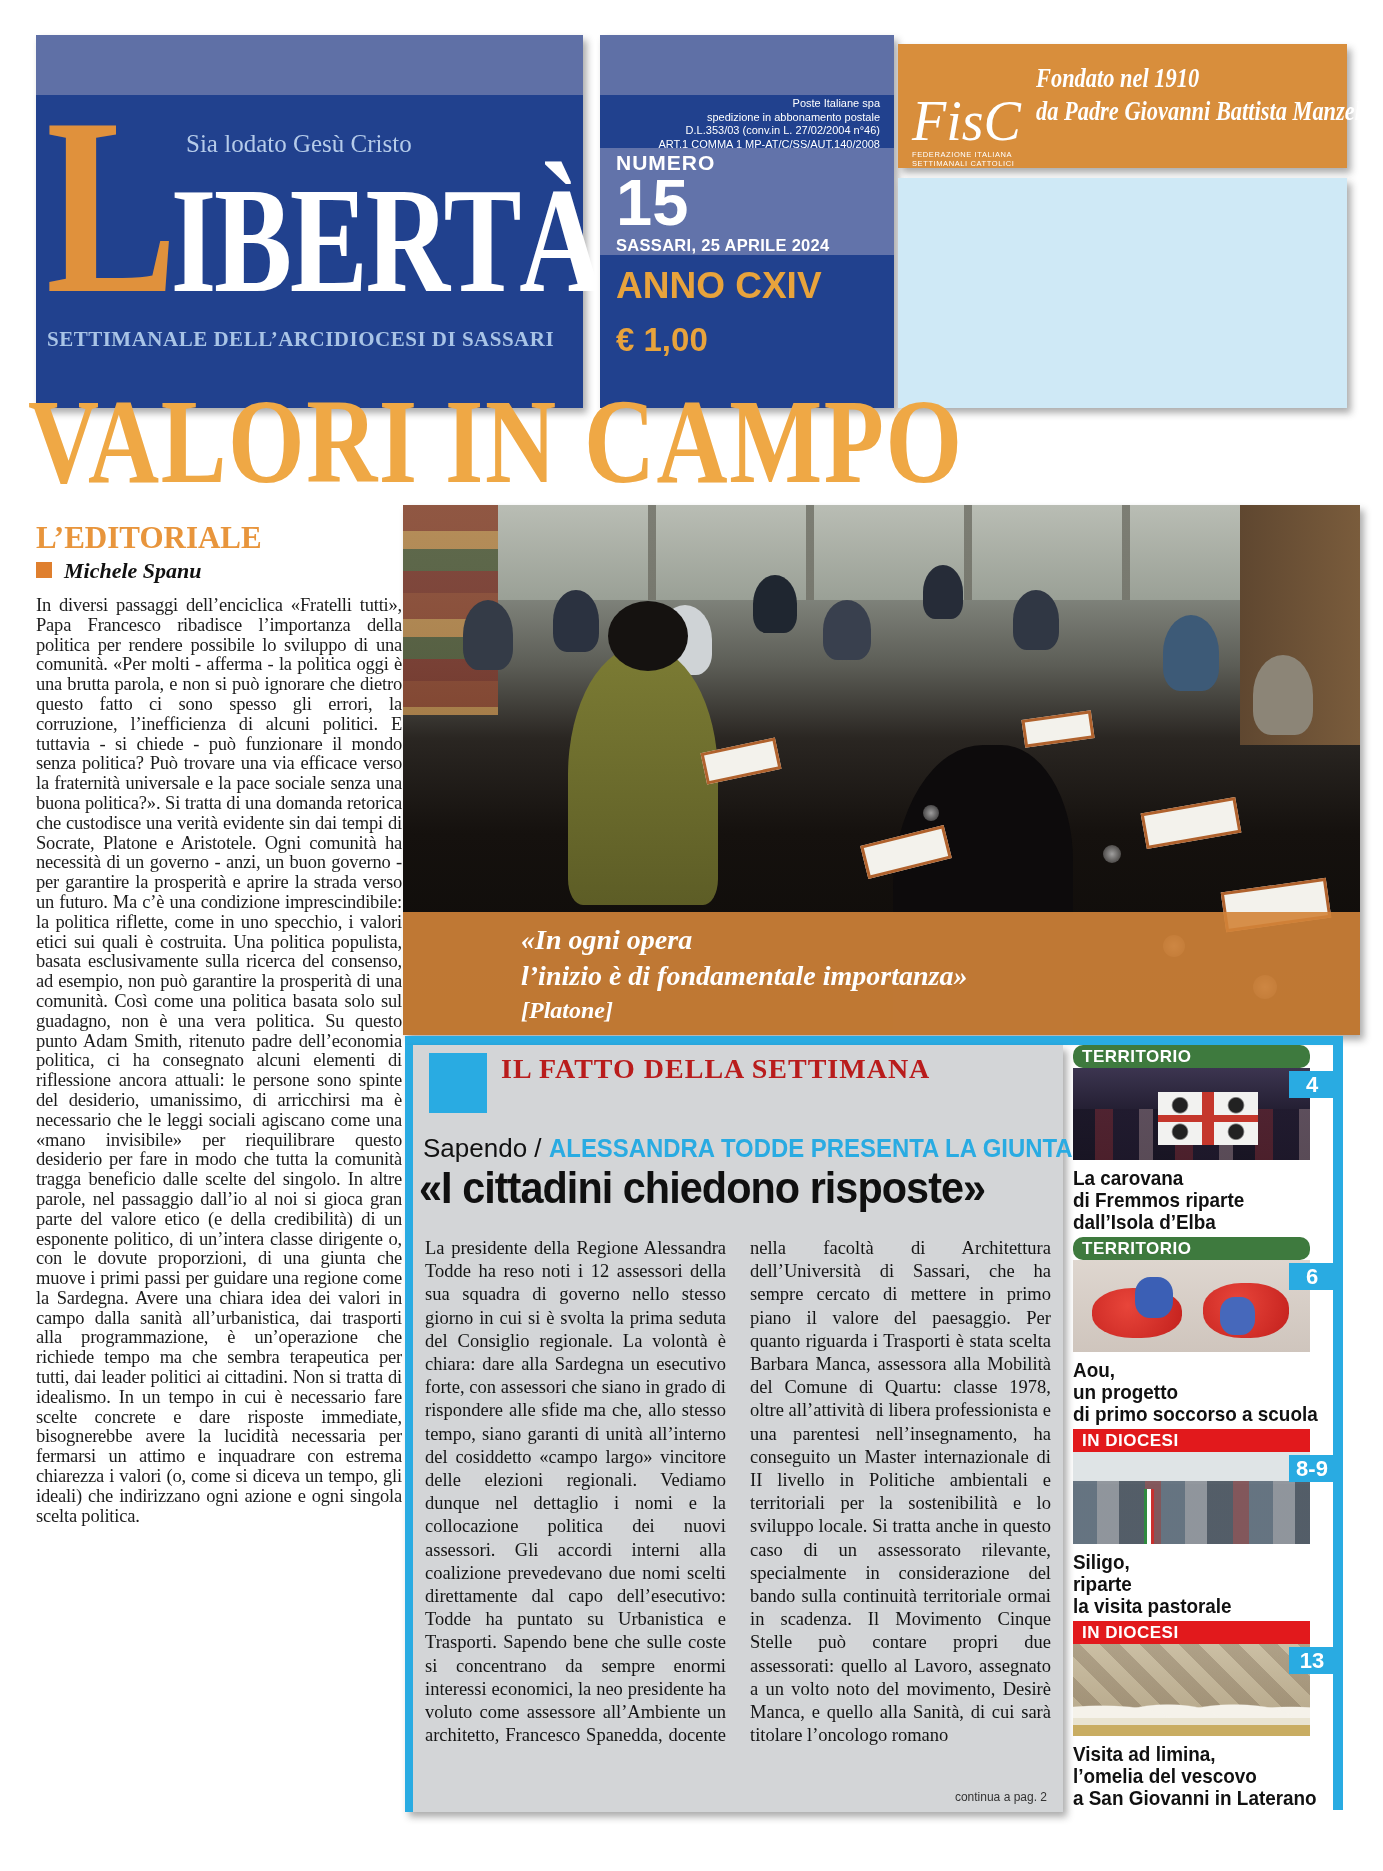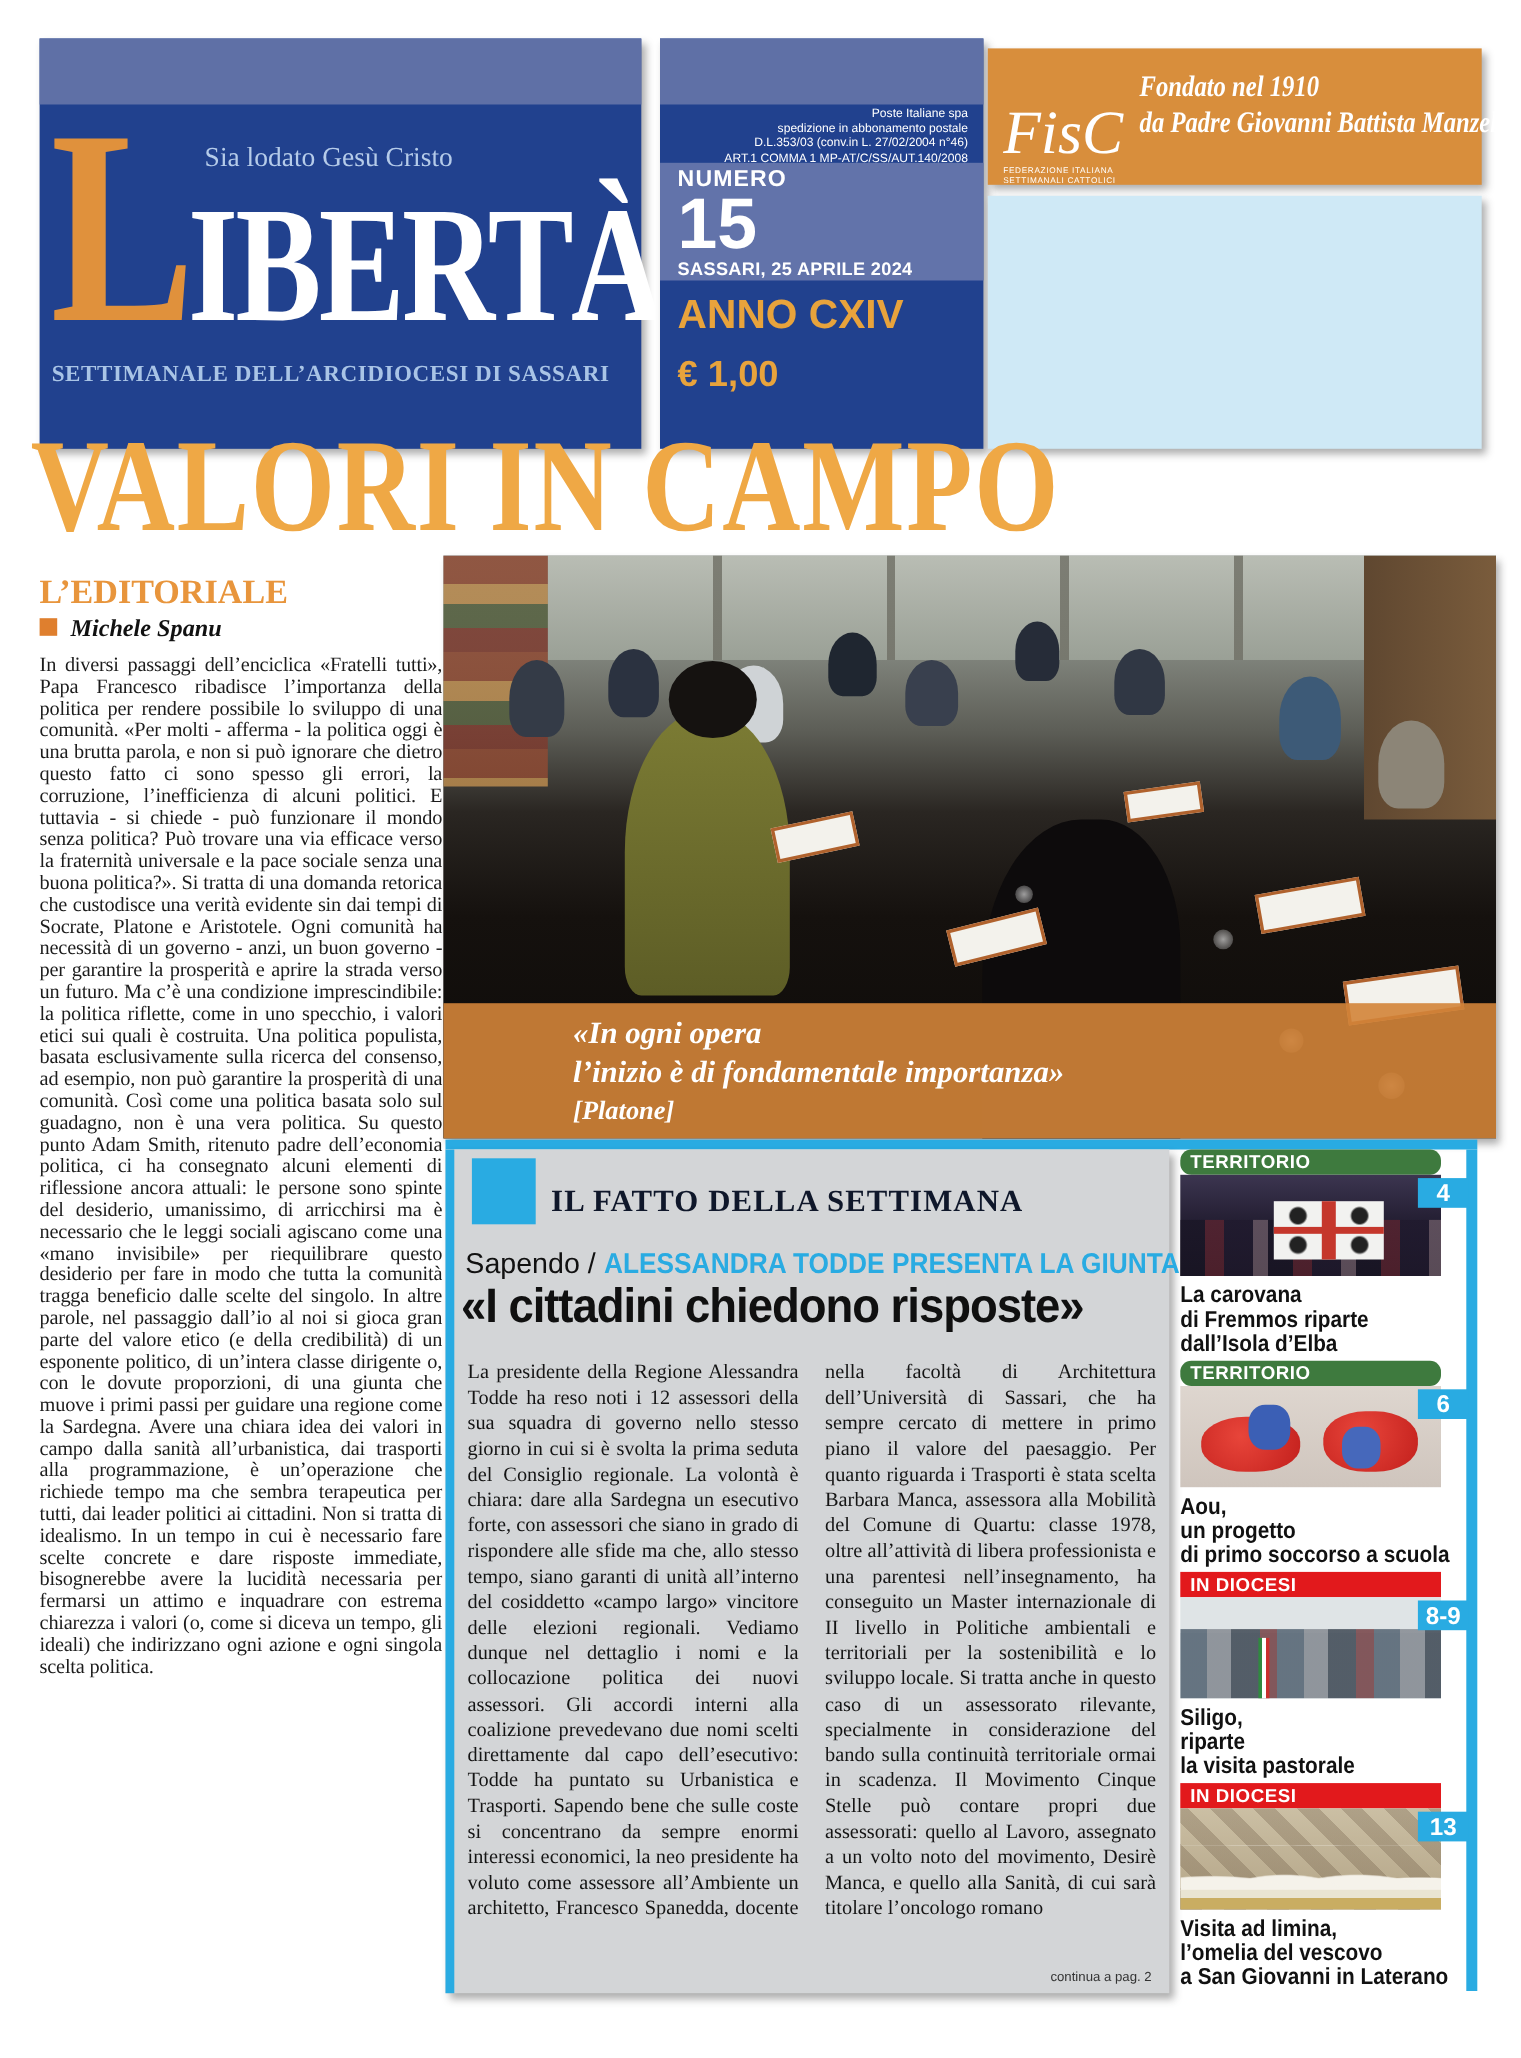--- a/index.html
+++ b/index.html
@@ -77,21 +77,21 @@
   .cap-line{font-size:28px;line-height:36px;}
   .cap-src{font-size:24px;line-height:32px;}
 
   
   #cyan-rule{position:absolute;left:405px;top:1036px;width:938px;height:9px;background:#29abe2;}
 
   
   #fact-box{position:absolute;left:405px;top:1045px;width:650px;height:767px;background:#d3d5d7;
             border-left:8px solid #29abe2;box-sizing:content-box;}
   #fact-square{position:absolute;left:16px;top:8px;width:58px;height:60px;background:#29abe2;}
-  #fact-label{position:absolute;left:88px;top:32px;color:#0f172a;letter-spacing:1px;
+  #fact-label{position:absolute;left:88px;top:8px;color:#b91c1c;letter-spacing:1px;
               font-family:"Liberation Serif",serif;font-weight:bold;font-size:28px;}
   #kicker{position:absolute;left:10px;top:88px;font-size:26px;color:#111;white-space:nowrap;}
   #kicker .k-cyan{color:#29abe2;font-weight:bold;display:inline-block;
                   transform:scaleX(.92);transform-origin:left bottom;}
   #fact-title{position:absolute;left:6px;top:118px;font-size:44px;font-weight:bold;color:#101010;
               letter-spacing:-1px;white-space:nowrap;display:inline-block;
               transform:scaleX(.94);transform-origin:left top;}
   #fact-body{position:absolute;left:12px;top:192px;width:626px;height:537px;overflow:hidden;
              column-count:2;column-gap:24px;text-align:justify;color:#141414;
              font-family:"Liberation Serif",serif;font-size:18.5px;line-height:23.2px;}

